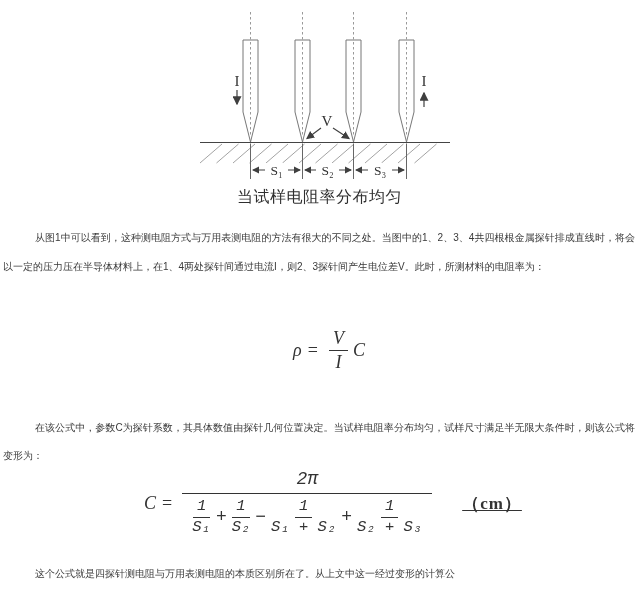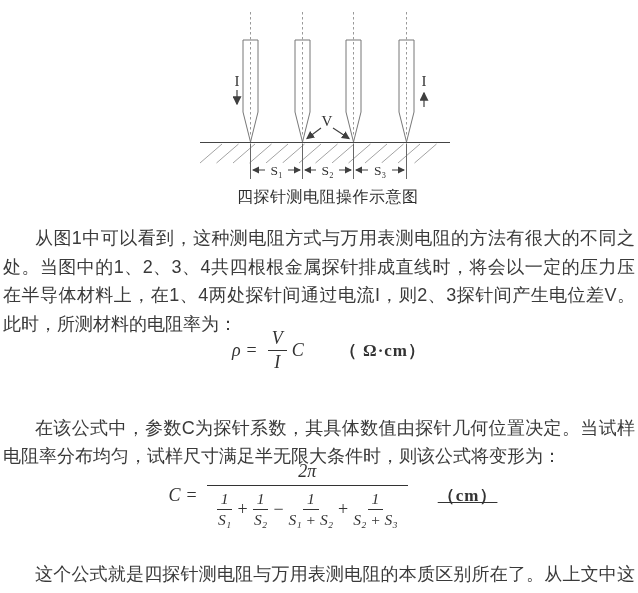--- a/index.html
+++ b/index.html
@@ -1,21 +1,21 @@
 <!DOCTYPE html>
 <html><head>
 <meta charset="utf-8">
 <style>
   * { margin:0; padding:0; box-sizing:border-box; }
   html, body { width:638px; height:593px; background:#ffffff; }
   body { position:relative; overflow:hidden;
          font-family:"Liberation Sans","DejaVu Sans",sans-serif; color:#3a3a3a; }
 
   
-  .para { position:absolute; left:3px; width:632px; font-size:18px; line-height:28.5px;
+  .para { position:absolute; left:3px; width:632px; font-size:10px; line-height:28.5px;
           text-align:justify; text-indent:32px; color:#3a3a3a; }
   #p1 { top:224px; }
   #p2 { top:390px; line-height:28px;margin-top:24px; }
   #p3 { top:560px; }
 
   
   #figure-svg { position:absolute; left:0; top:0; }
   #figure-caption { position:absolute; left:237px; top:187px; font-size:16px;
                     color:#2f2f2f; letter-spacing:0.5px; }
   svg text { font-family:"Liberation Serif","DejaVu Serif",serif; fill:#333; }
@@ -30,21 +30,21 @@
   #formula-rho { top:328px; font-size:18px; transform:translateX(10px); }
   #formula-c   { top:462px; font-size:18px; transform:translateX(14px); }
   .frac { display:inline-flex; flex-direction:column; align-items:center; margin:0 5px; }
   .frac .num { padding:0 4px 1px; border-bottom:1px solid #333; line-height:1.15; }
   .frac .den { padding-top:1px; line-height:1.15; }
   .op  { margin:0 3px; font-style:normal; }
   .eq  { margin:0 6px; font-style:normal; }
   .unit { font-style:normal; font-weight:bold; letter-spacing:1px; font-size:17px; }
   #formula-rho .unit { margin-left:36px; }
   #formula-c   .unit { margin-left:26px;text-decoration:underline; }
-  .bigfrac { display:inline-flex; flex-direction:column; align-items:center; margin:0 4px; }
+  .bigfrac { display:inline-flex; flex-direction:column; align-items:center; margin:8px 4px;font-family:Liberation Mono, monospace; }
   .bigfrac .bignum { padding:0 6px 3px; line-height:1.1; }
   .bigfrac .bigden { border-top:1.3px solid #333; padding:4px 8px 0;
                      display:inline-flex; align-items:center; }
   .bigden .frac { font-size:15.5px; margin:0 2px; }
 </style>
 </head>
 <body>
 
 <svg id="figure-svg" width="638" height="185" viewBox="0 0 638 185">
   <defs>
@@ -113,33 +113,32 @@
   <g fill="#ffffff">
     <rect x="265" y="163" width="23" height="14"></rect>
     <rect x="316" y="163" width="23" height="14"></rect>
     <rect x="368" y="163" width="24" height="14"></rect>
   </g>
   <text class="slabel" x="276.5" y="174.5" text-anchor="middle">S₁</text>
   <text class="slabel" x="327.5" y="174.5" text-anchor="middle">S₂</text>
   <text class="slabel" x="380" y="174.5" text-anchor="middle">S₃</text>
 </svg>
 
-<div id="figure-caption">四探针测电阻操作示意图</div>
+<div id="figure-caption">当试样电阻率分布均匀</div>
 
 <p class="para" id="p1">从图1中可以看到，这种测电阻方式与万用表测电阻的方法有很大的不同之处。当图中的1、2、3、4共四根根金属探针排成直线时，将会以一定的压力压在半导体材料上，在1、4两处探针间通过电流I，则2、3探针间产生电位差V。此时，所测材料的电阻率为：</p>
 
 <div class="formula" id="formula-rho">
   <span>ρ</span>
   <span class="eq">=</span>
   <span class="frac">
     <span class="num">V</span>
     <span class="den">I</span>
   </span>
   <span>C</span>
-  <span class="unit">（ Ω·cm）</span>
 </div>
 
 <p class="para" id="p2">在该公式中，参数C为探针系数，其具体数值由探针几何位置决定。当试样电阻率分布均匀，试样尺寸满足半无限大条件时，则该公式将变形为：</p>
 
 <div class="formula" id="formula-c">
   <span>C</span>
   <span class="eq">=</span>
   <span class="bigfrac">
     <span class="bignum">2π</span>
     <span class="bigden">

